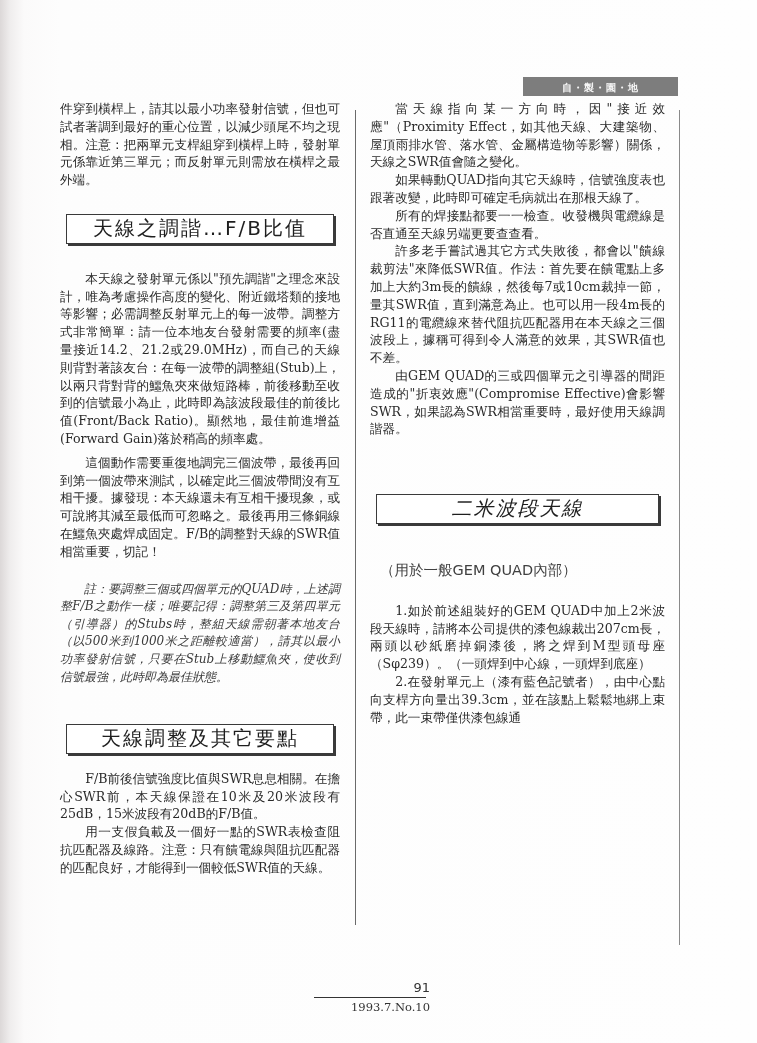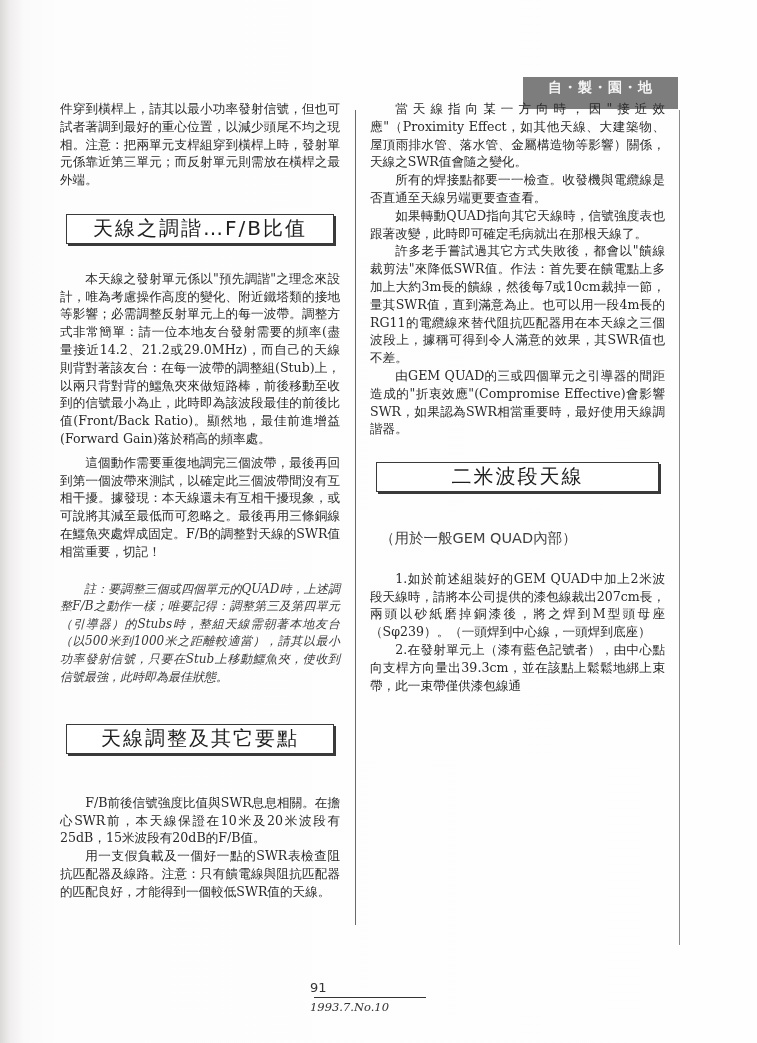--- a/index.html
+++ b/index.html
@@ -3,58 +3,58 @@
 <meta charset="utf-8">
 <style>
   html, body { margin:0; padding:0; }
   body {
     width:757px; height:1043px; overflow:hidden; position:relative;
     background: linear-gradient(to right, #dcd8d8 0px, #efeded 10px, #fbfafa 24px, #fdfdfd 60px, #fefefe 100%);
     font-family: "DejaVu Serif", "Liberation Serif", serif;
     color:#2a2a2a;
   }
   .section-tag {
-    position:absolute; left:523px; top:77px; width:155px; height:32px;
+    position:absolute; left:523px; top:77px; width:155px; height:19px;
     background:#7d7d7d; color:#f4f4f4;
-    font-family:"DejaVu Sans", sans-serif; font-size:14px; font-weight:bold;
+    font-family:"DejaVu Sans", sans-serif; font-size:10px; font-weight:bold;
     letter-spacing:1px; line-height:21px; text-align:center;
   }
   .col-divider { position:absolute; left:355px; top:110px; width:1px; height:815px; background:#6a6a6a; }
   .right-rule  { position:absolute; left:679px; top:110px; width:1px; height:835px; background:#8a8a8a; }
 
   .col { position:absolute; font-size:12.6px; line-height:17.8px; text-align:justify; }
   .col-left  { left:60px;  top:100px; width:280px; }
   .col-right { left:370px; top:100px; width:295px; }
   .col p { margin:0; }
   .col p.ind { text-indent:2em; }
   .col p.gap { margin-top:6px; }
 
   .heading-box {
     border:1.5px solid #3a3a3a; box-shadow:2px 2px 0 #3a3a3a;
     font-family:"DejaVu Sans", sans-serif; color:#1e1e1e;
     font-size:20px; letter-spacing:2px; text-align:center;
     padding:5px 4px; margin:0 6px; background:#fff;
   }
   .h1 { margin-top:25px; margin-bottom:26px; }
-  .h2 { margin-top:38px; margin-bottom:40px; }
-  .h3 { margin-top:24px; margin-bottom:38px; }
+  .h2 { margin-top:38px; margin-bottom:16px; }
+  .h3 { margin-top:56px; margin-bottom:38px;font-style:italic; }
 
   .note {
     font-style:italic; font-size:12px; line-height:17.6px; color:#3a3a3a;
     margin-top:20px !important;
   }
   .subtitle {
     font-family:"DejaVu Sans", sans-serif; font-size:14.5px; color:#404040;
     margin:0 0 22px 10px !important;
   }
 
-  .footer { position:absolute; left:310px; top:980px; width:120px; text-align:left; }
+  .footer { position:absolute; left:310px; top:980px; width:120px; text-align:right; }
   .page-number { font-family:"DejaVu Sans", sans-serif; font-size:13px; color:#333; line-height:16px; }
   .footer-rule { height:1px; background:#333; margin:1px 4px 2px; }
-  .issue { font-style:italic; font-size:11.5px; color:#333; }
+  .issue { font-size:11.5px; color:#333; }
 </style>
 </head>
 <body>
 
 <div class="section-tag">自・製・園・地</div>
 <div class="col-divider"></div>
 <div class="right-rule"></div>
 
 <div class="col col-left">
   <p>件穿到橫桿上，請其以最小功率發射信號，但也可試者著調到最好的重心位置，以減少頭尾不均之現相。注意：把兩單元支桿組穿到橫桿上時，發射單元係靠近第三單元；而反射單元則需放在橫桿之最外端。</p>
@@ -62,22 +62,22 @@
   <p class="ind">本天線之發射單元係以"預先調諧"之理念來設計，唯為考慮操作高度的變化、附近鐵塔類的接地等影響；必需調整反射單元上的每一波帶。調整方式非常簡單：請一位本地友台發射需要的頻率(盡量接近14.2、21.2或29.0MHz)，而自己的天線則背對著該友台：在每一波帶的調整組(Stub)上，以兩只背對背的鱷魚夾來做短路棒，前後移動至收到的信號最小為止，此時即為該波段最佳的前後比值(Front/Back Ratio)。顯然地，最佳前進增益(Forward Gain)落於稍高的頻率處。</p>
   <p class="ind gap">這個動作需要重復地調完三個波帶，最後再回到第一個波帶來測試，以確定此三個波帶間沒有互相干擾。據發現：本天線還未有互相干擾現象，或可說將其減至最低而可忽略之。最後再用三條銅線在鱷魚夾處焊成固定。F/B的調整對天線的SWR值相當重要，切記！</p>
   <p class="ind note">註：要調整三個或四個單元的QUAD時，上述調整F/B之動作一樣；唯要記得：調整第三及第四單元（引導器）的Stubs時，整組天線需朝著本地友台（以500米到1000米之距離較適當），請其以最小功率發射信號，只要在Stub上移動鱷魚夾，使收到信號最強，此時即為最佳狀態。</p>
   <div class="heading-box h2">天線調整及其它要點</div>
   <p class="ind">F/B前後信號強度比值與SWR息息相關。在擔心SWR前，本天線保證在10米及20米波段有25dB，15米波段有20dB的F/B值。</p>
   <p class="ind">用一支假負載及一個好一點的SWR表檢查阻抗匹配器及線路。注意：只有饋電線與阻抗匹配器的匹配良好，才能得到一個較低SWR值的天線。</p>
 </div>
 
 <div class="col col-right">
   <p class="ind">當天線指向某一方向時，因"接近效應"（Proximity Effect，如其他天線、大建築物、屋頂雨排水管、落水管、金屬構造物等影響）關係，天線之SWR值會隨之變化。</p>
+  <p class="ind">如果轉動QUAD指向其它天線時，信號強度表也跟著改變，此時即可確定毛病就出在那根天線了。</p>
   <p class="ind">所有的焊接點都要一一檢查。收發機與電纜線是否直通至天線另端更要查查看。</p>
-  <p class="ind">如果轉動QUAD指向其它天線時，信號強度表也跟著改變，此時即可確定毛病就出在那根天線了。</p>
   <p class="ind">許多老手嘗試過其它方式失敗後，都會以"饋線裁剪法"來降低SWR值。作法：首先要在饋電點上多加上大約3m長的饋線，然後每7或10cm裁掉一節，量其SWR值，直到滿意為止。也可以用一段4m長的RG11的電纜線來替代阻抗匹配器用在本天線之三個波段上，據稱可得到令人滿意的效果，其SWR值也不差。</p>
   <p class="ind">由GEM QUAD的三或四個單元之引導器的間距造成的"折衷效應"(Compromise Effective)會影響SWR，如果認為SWR相當重要時，最好使用天線調諧器。</p>
   <div class="heading-box h3">二米波段天線</div>
   <p class="subtitle">（用於一般GEM QUAD內部）</p>
   <p class="ind">1.如於前述組裝好的GEM QUAD中加上2米波段天線時，請將本公司提供的漆包線裁出207cm長，兩頭以砂紙磨掉銅漆後，將之焊到M型頭母座（Sφ239）。（一頭焊到中心線，一頭焊到底座）</p>
   <p class="ind">2.在發射單元上（漆有藍色記號者），由中心點向支桿方向量出39.3cm，並在該點上鬆鬆地綁上束帶，此一束帶僅供漆包線通</p>
 </div>
 
 <div class="footer">
   <div class="page-number">91</div>

